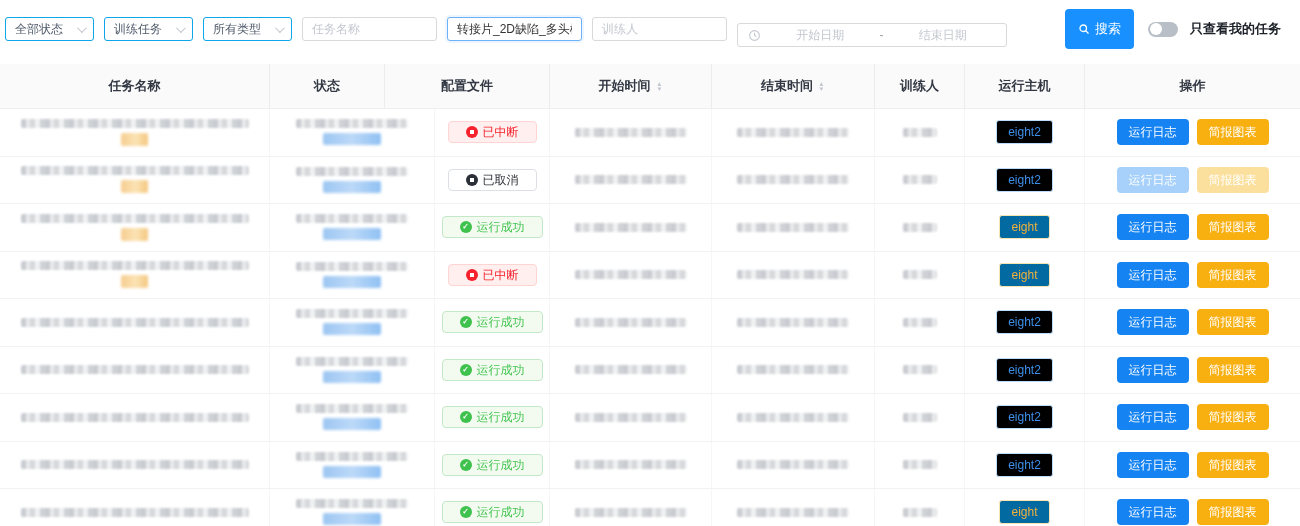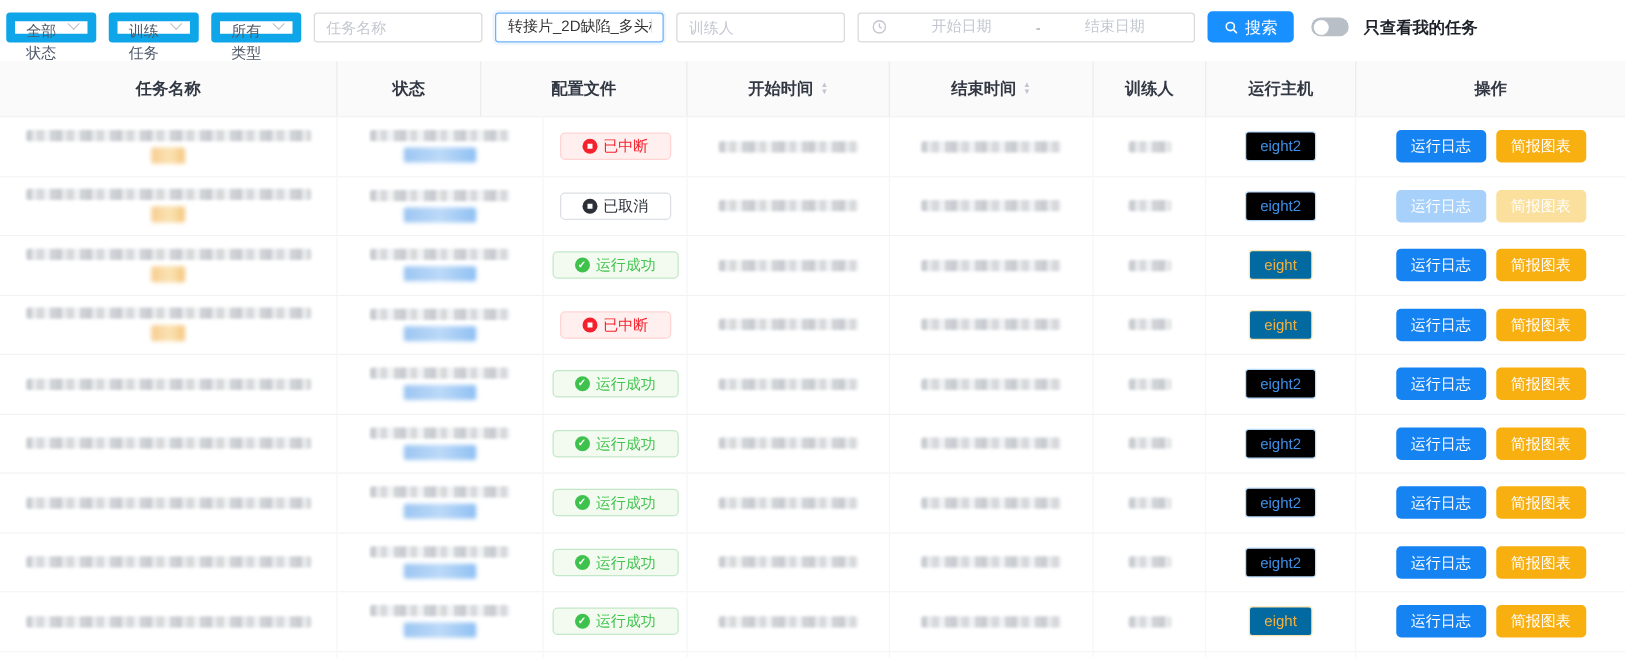--- a/index.html
+++ b/index.html
@@ -3,42 +3,43 @@
 <meta charset="utf-8">
 <style>
   * { margin:0; padding:0; box-sizing:border-box; }
   html,body { background:#fff; }
   body { width:1300px; height:526px; overflow:hidden; font-family:"Liberation Sans", sans-serif; color:#333; }
   .page { width:1300px; height:526px; overflow:hidden; position:relative; }
 
   
   .filter-bar { display:flex; align-items:center; padding:9px 0 0 5px; gap:10px; }
   .select {
-    width:72px; height:24px; border:7px solid #0ea5e9; border-radius:3px; background:#fff;
-    display:flex; justify-content:space-between; padding:0 9px;
+    width:89px; height:24px; border:1px solid #0ea5e9; border-radius:3px; background:#fff;
+    display:flex; align-items:center; justify-content:space-between; padding:0 9px;
     font-size:12px; color:#4e5969; cursor:pointer;
   }
   .chevron { width:7px; height:7px; border-right:1.4px solid #c0c4cc; border-bottom:1.4px solid #c0c4cc;
     transform:rotate(45deg) translateY(-2px); flex:0 0 auto; }
   .text-input {
     width:135px; height:24px; border:1px solid #d9d9d9; border-radius:3px; padding:0 9px;
     font-size:12px; color:#333; outline:none; font-family:"Liberation Sans", sans-serif;
   }
   .text-input::placeholder { color:#c3c7cf; }
   .text-input.focused { border-color:#6db2f8; box-shadow:0 0 0 2px rgba(24,144,255,.08); }
   .date-range {
     width:270px; height:24px; border:1px solid #d9d9d9; border-radius:3px; background:#fff;
-    display:flex; align-items:center; padding:0 10px; gap:6px; font-size:12px; color:#c3c7cf;
+    display:flex; align-items:center; padding:0 10px; gap:6px; font-size:12px; color:#c3c7cf;margin-top:12px;
   }
   .date-range .ph { flex:1; text-align:center; }
   .date-sep { color:#9aa0aa; }
   .btn-search {
-    height:25px; border:none; border-radius:4px; background:#1890ff; color:#fff;
+    height:40px; border:none; border-radius:4px; background:#1890ff; color:#fff;
     font-size:13px; padding:0 13px; display:flex; align-items:center; gap:5px; cursor:pointer;
     font-family:"Liberation Sans", sans-serif;
+    margin-left:48px;
   }
   .switch { width:30px; height:15px; border-radius:8px; background:#b9bfc7; position:relative; cursor:pointer; margin-left:4px; }
   .switch::after { content:""; position:absolute; left:1.5px; top:1.5px; width:12px; height:12px; border-radius:50%; background:#fff; }
   .toggle-label { font-size:13px; color:#1d2129; font-weight:600; margin-left:2px; }
 
   
   .table { margin-top:15px; }
   .thead { display:flex; height:45px; background:#fafafa; border-bottom:1px solid #efefef; }
   .th { display:flex; align-items:center; justify-content:center; font-size:13px; font-weight:700;
         color:#323843; border-right:1px solid #ececec; gap:5px; }

